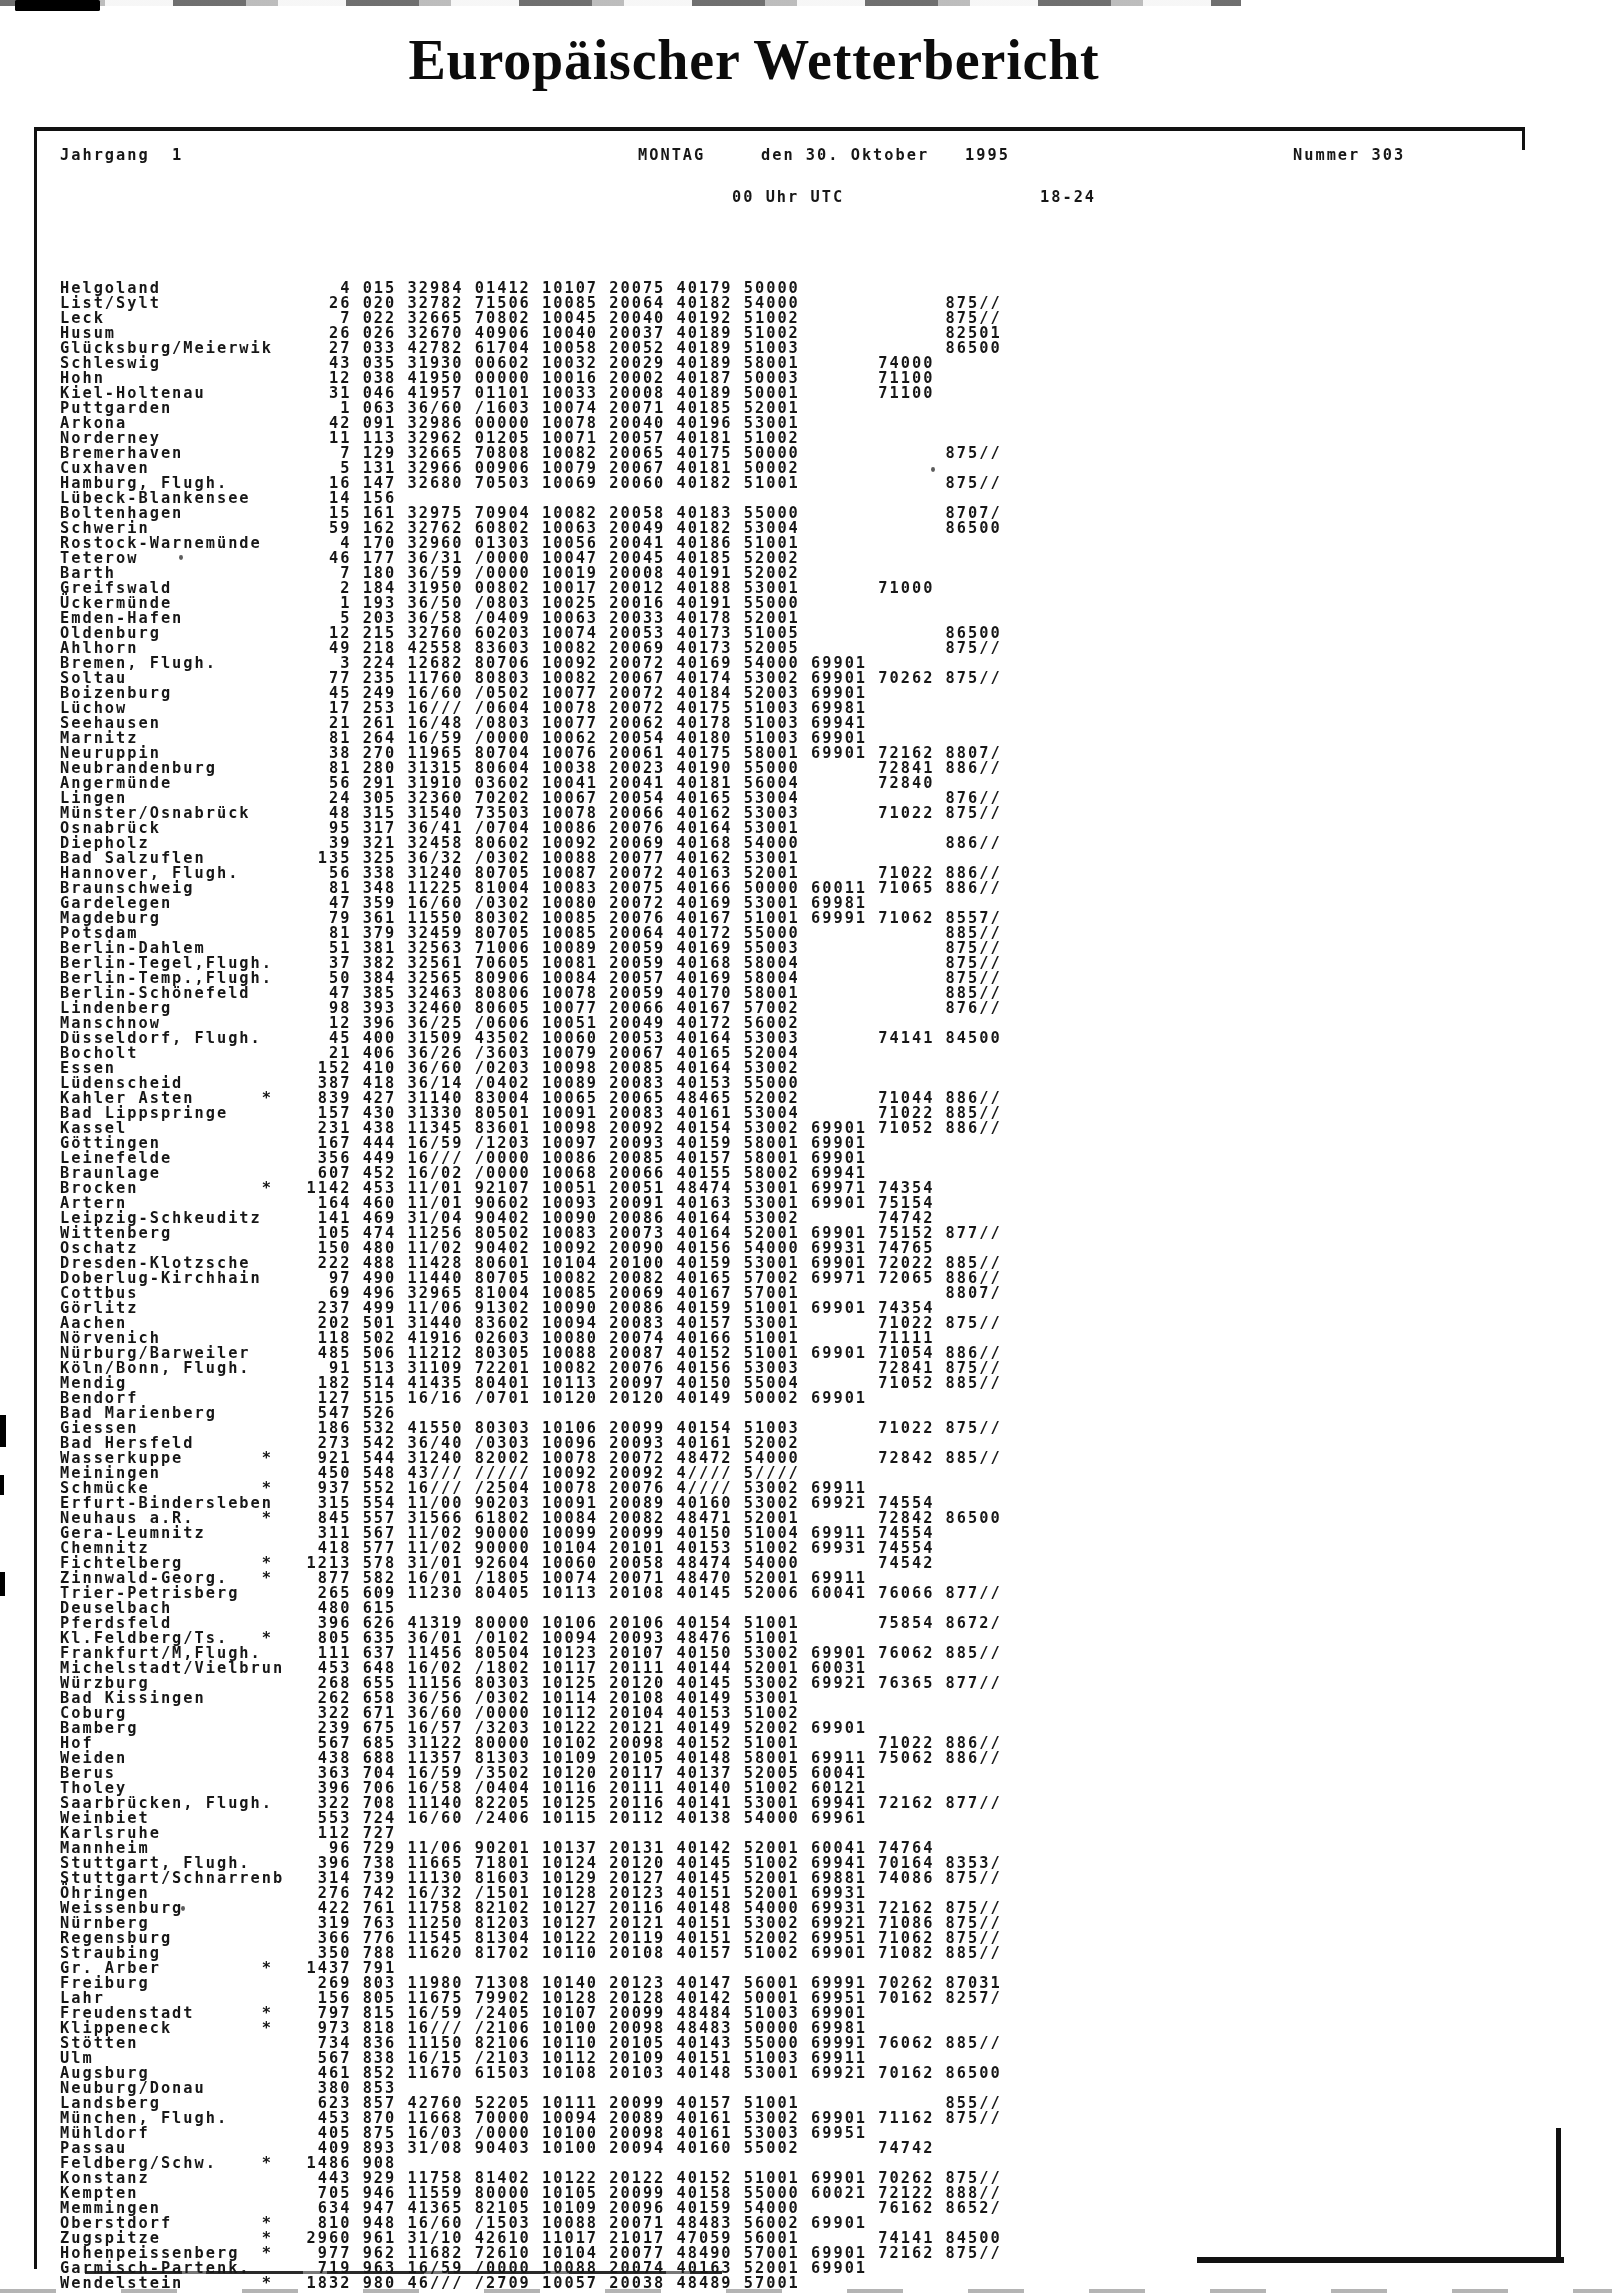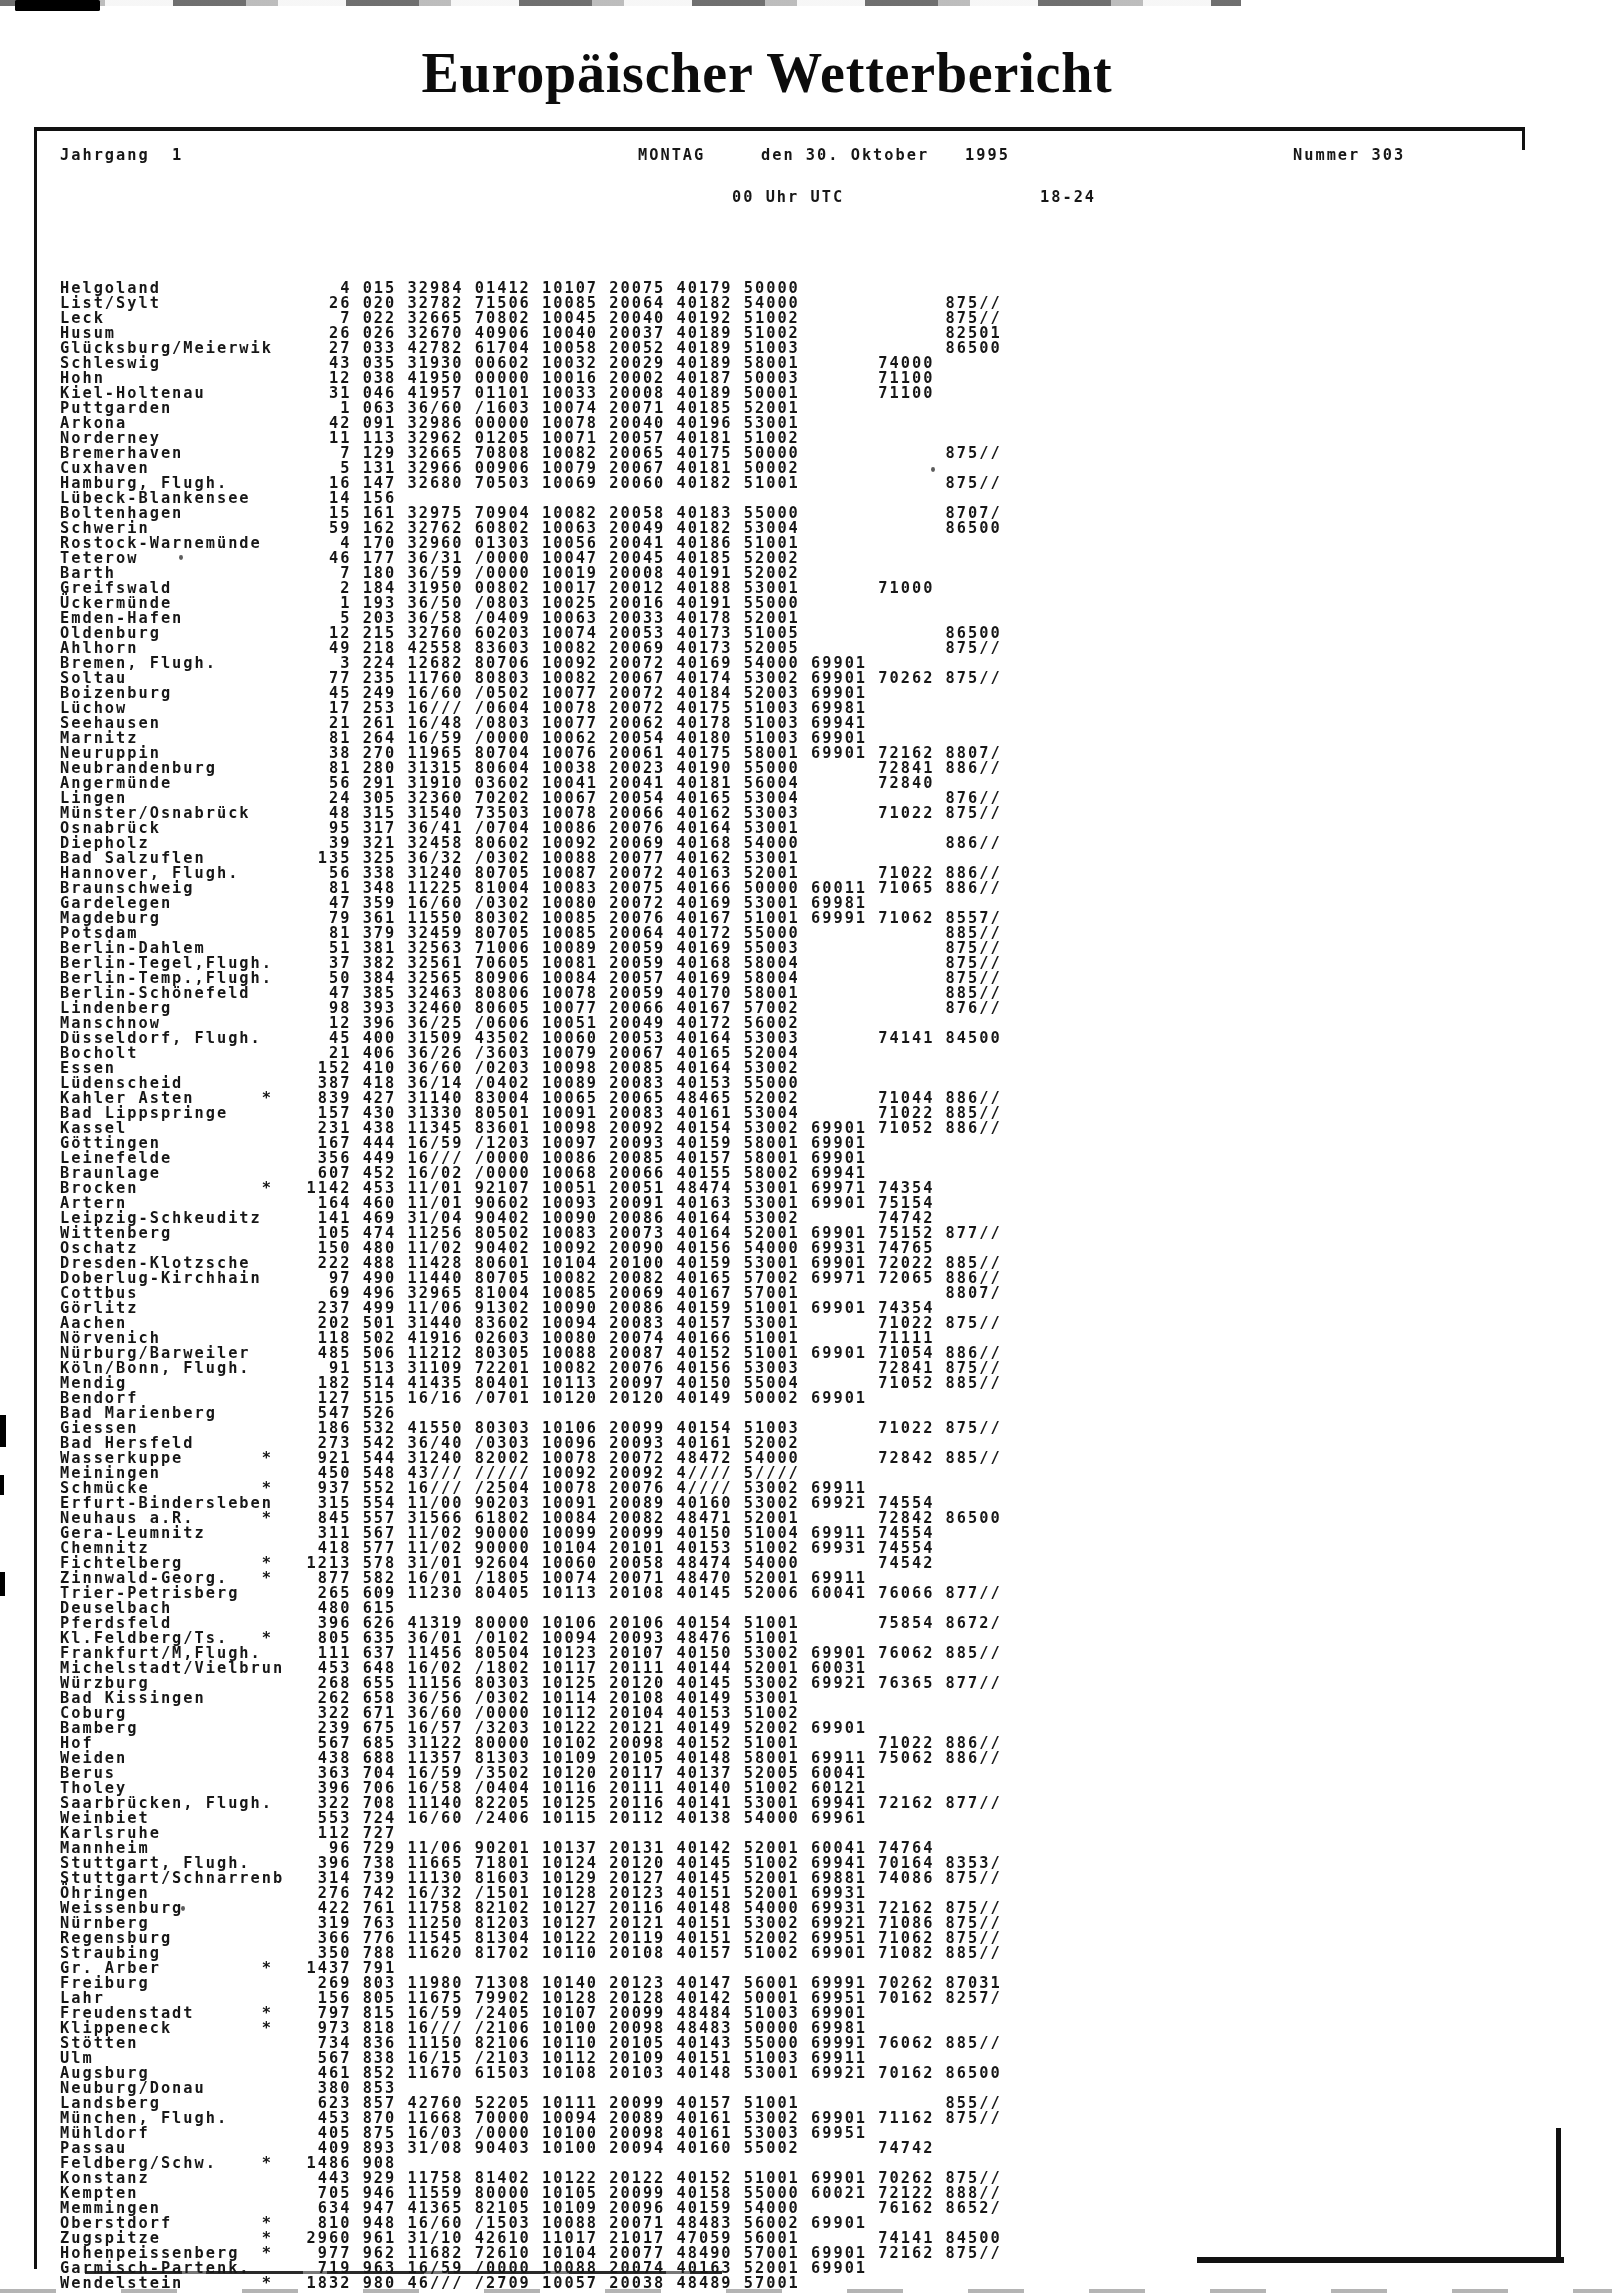--- a/index.html
+++ b/index.html
@@ -1,20 +1,20 @@
 <!DOCTYPE html>
 <html style="font-size:13px"><head>
 <meta charset="utf-8">
 <style>
   html,body{margin:0;padding:0;background:#e8e8e8;}
   #page{position:relative;width:1612px;height:2295px;background:#ffffff;overflow:hidden;
         font-family:"DejaVu Sans Mono","Liberation Mono",monospace;color:#161616;}
   .serif-title{position:absolute;left:347px;top:24px;width:806px;text-align:center;
         font-family:"Liberation Serif","DejaVu Serif",serif;font-weight:700;font-size:56px;
-        letter-spacing:0.8px;color:#0c0c0c;margin:17px;}
+        letter-spacing:0.8px;color:#0c0c0c;margin:4px;}
   .subtitle{position:absolute;left:347px;top:95px;width:806px;text-align:center;
         font-family:"Liberation Sans","DejaVu Sans",sans-serif;font-weight:600;font-size:22px;
         letter-spacing:4.4px;color:#1b1b1b;}
   .mono{font-family:"DejaVu Sans Mono","Liberation Mono",monospace;font-weight:700;
         font-size:15.3px;letter-spacing:2px;white-space:pre;color:#171717;}
   .metaline{position:absolute;top:146px;left:0;width:1612px;height:16px;}
   .utcline{position:absolute;top:188px;left:13px;width:1612px;height:16px;}
   .abs{position:absolute;top:0;}
   .thead{position:absolute;left:60px;top:224px;}
   .thead .mline{height:15px;line-height:15px;}

